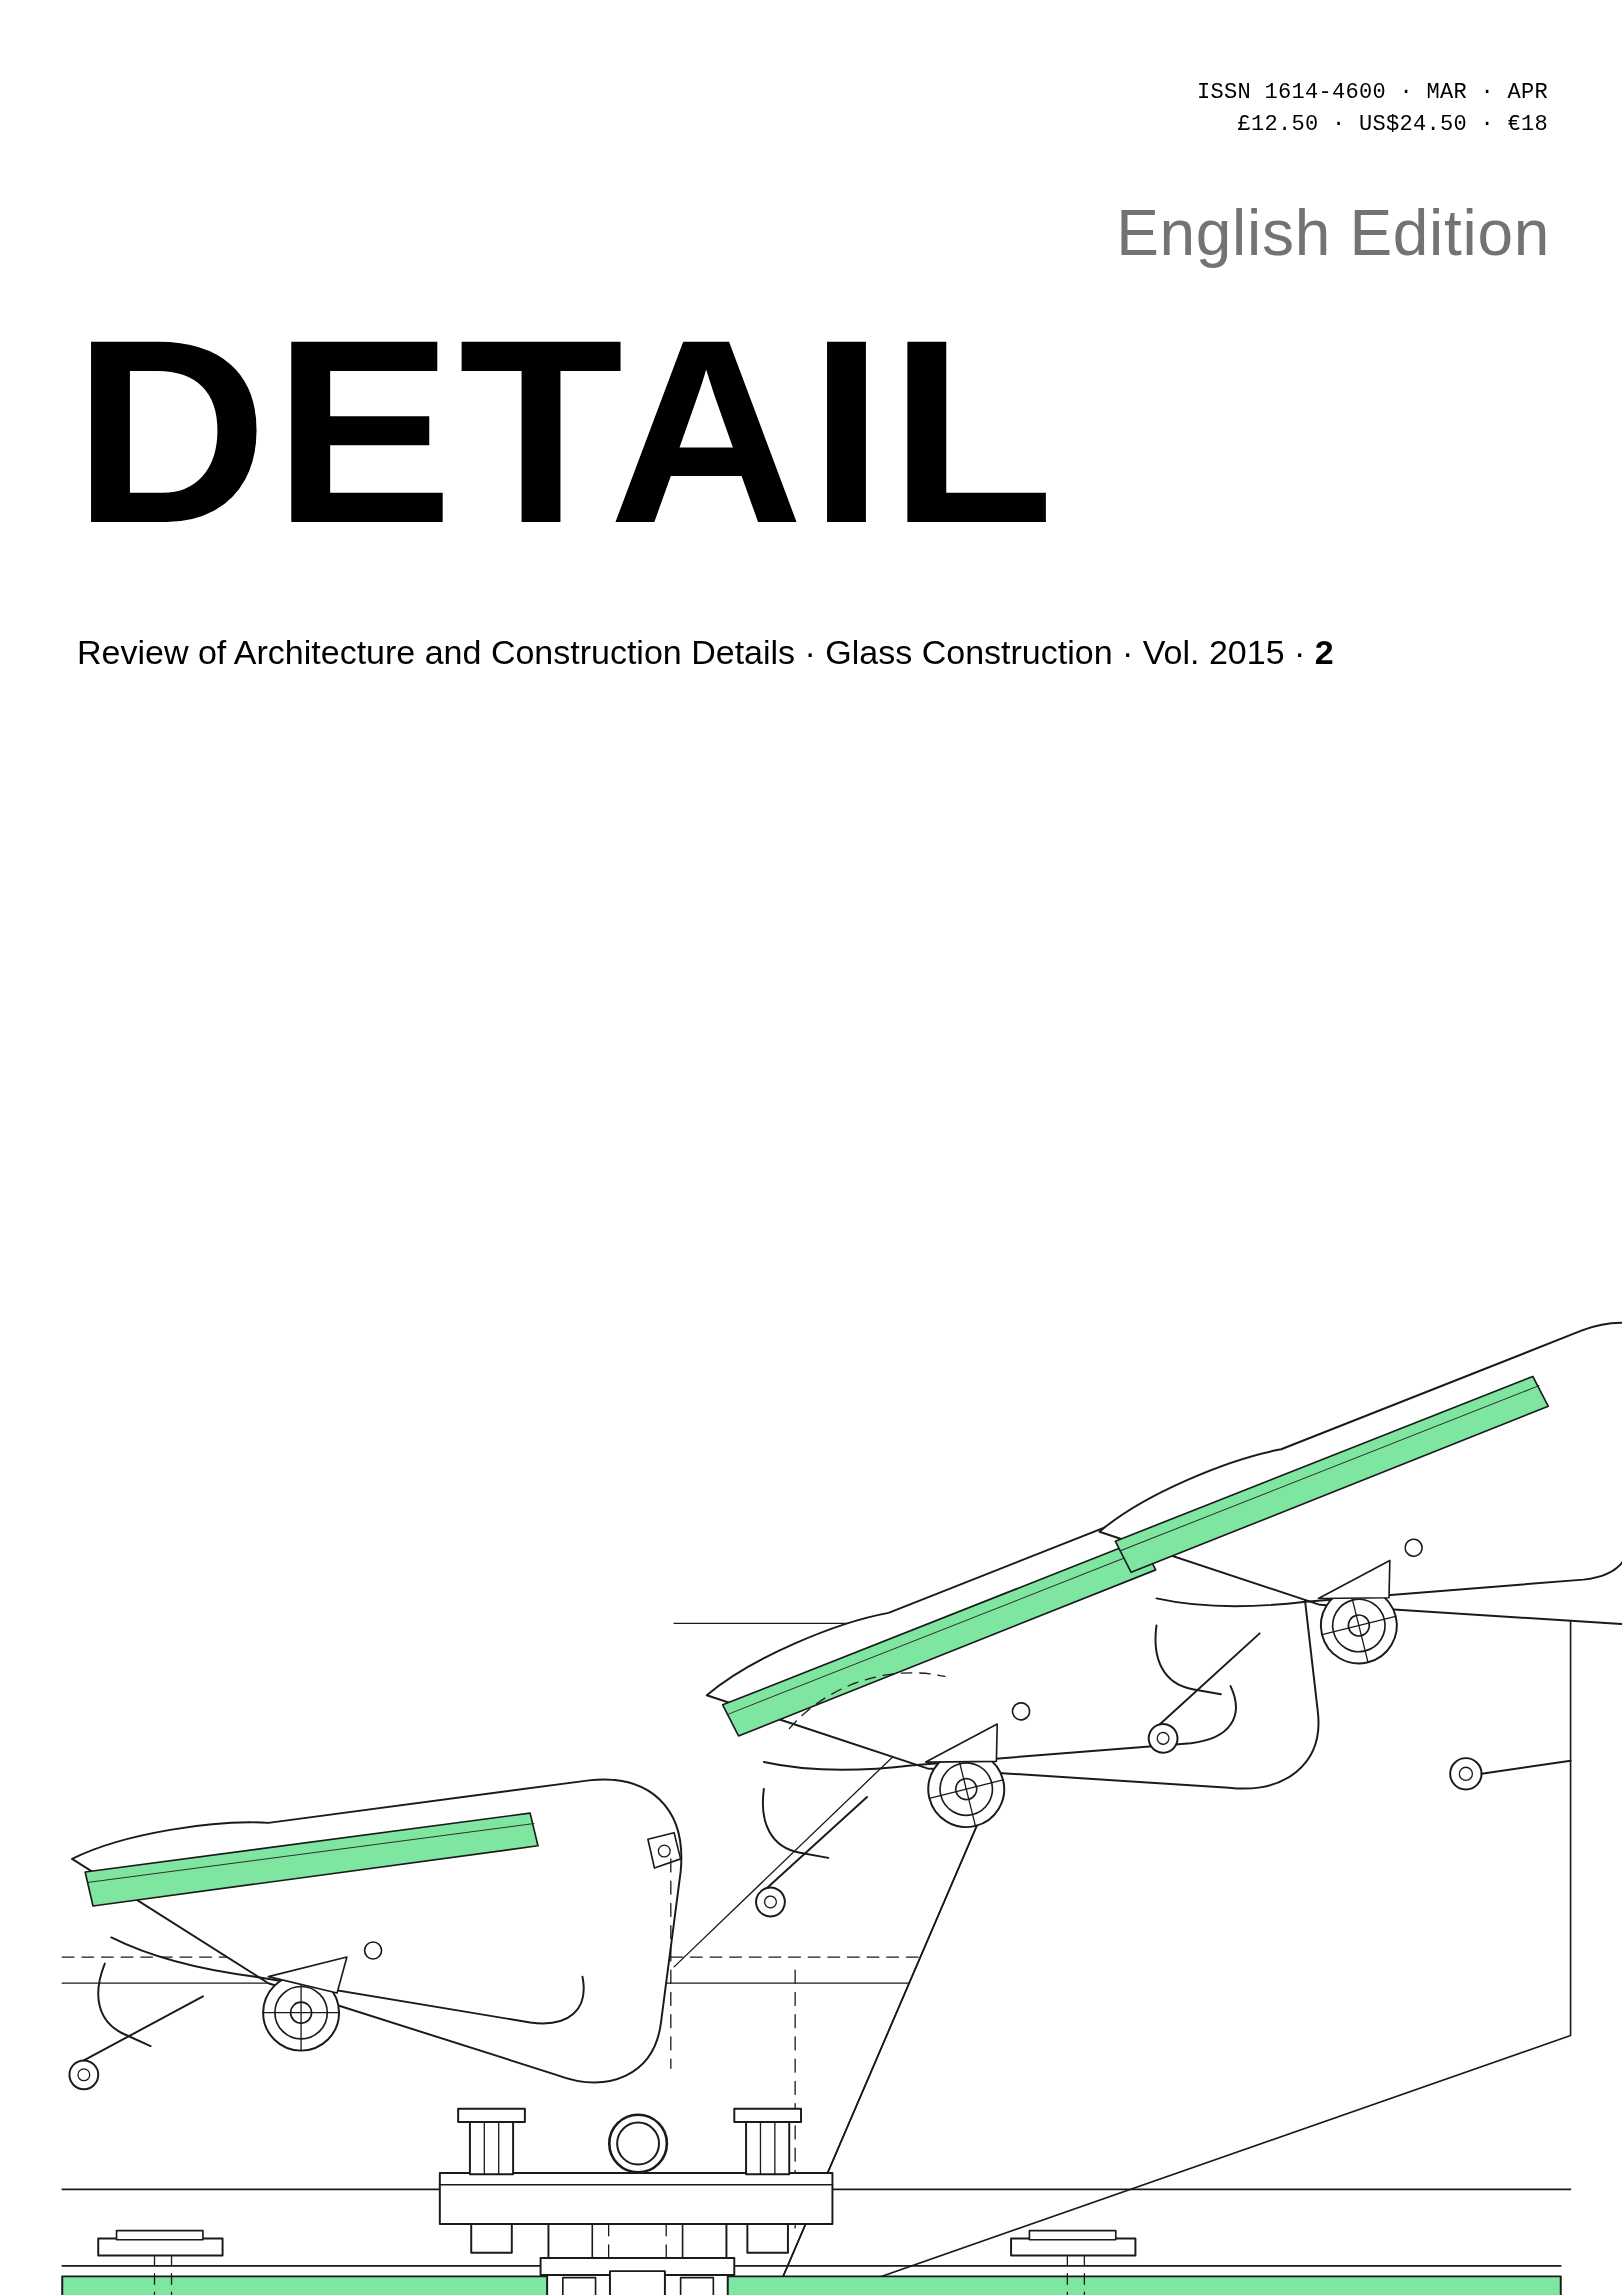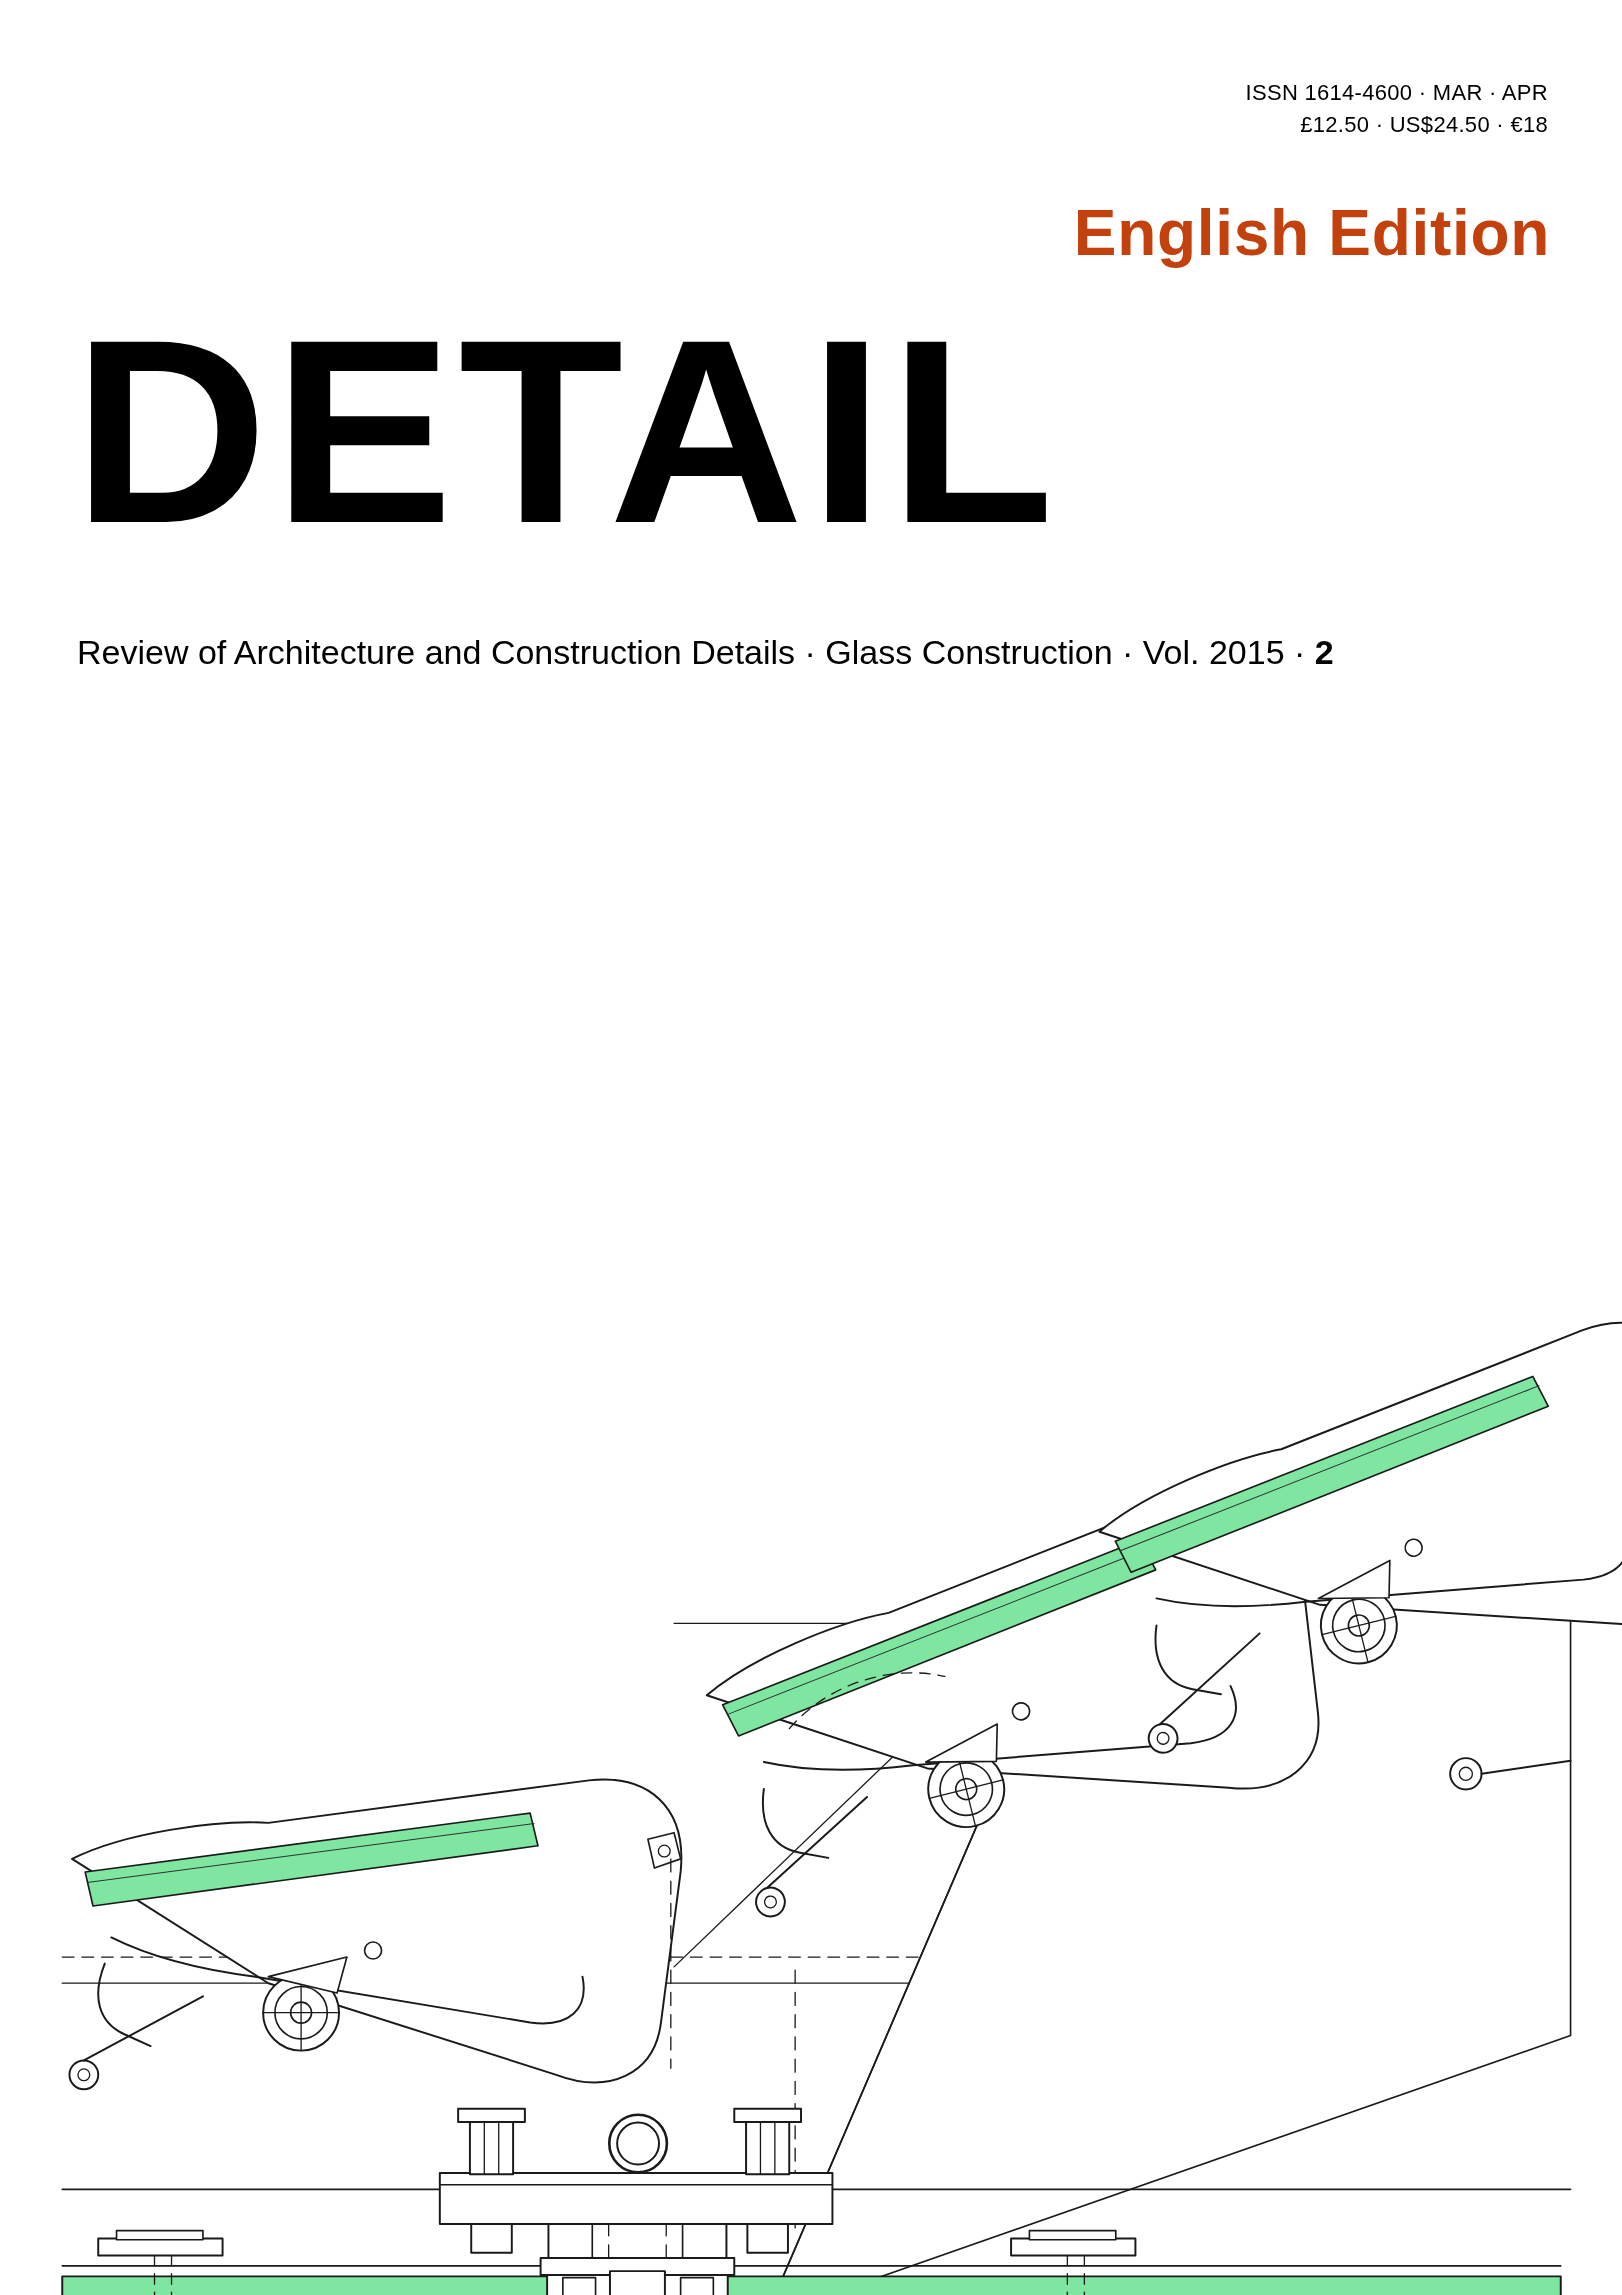--- a/index.html
+++ b/index.html
@@ -22,39 +22,40 @@
     inset: 0;
     display: block;
   }
 
   .issn-block {
     position: absolute;
     top: 77px;
     right: 75px;
     text-align: right;
     line-height: 1.45;
+    font-family: Liberation Mono, monospace;
   }
   .issn-line {
     font-size: 22px;
     letter-spacing: 0.3px;
     white-space: nowrap;
   }
   .price-line {
     font-size: 22px;
     letter-spacing: 0.3px;
     white-space: nowrap;
   }
 
   .edition {
     position: absolute;
     top: 196px;
     right: 73px;
     font-size: 64px;
-    font-weight: bold;
-    color: #c2410c;
+    font-weight: normal;
+    color: #737373;
     letter-spacing: 0.7px;
     white-space: nowrap;
   }
 
   .title {
     position: absolute;
     top: 308px;
     left: 73px;
     right: 72px;
     font-size: 262px;

